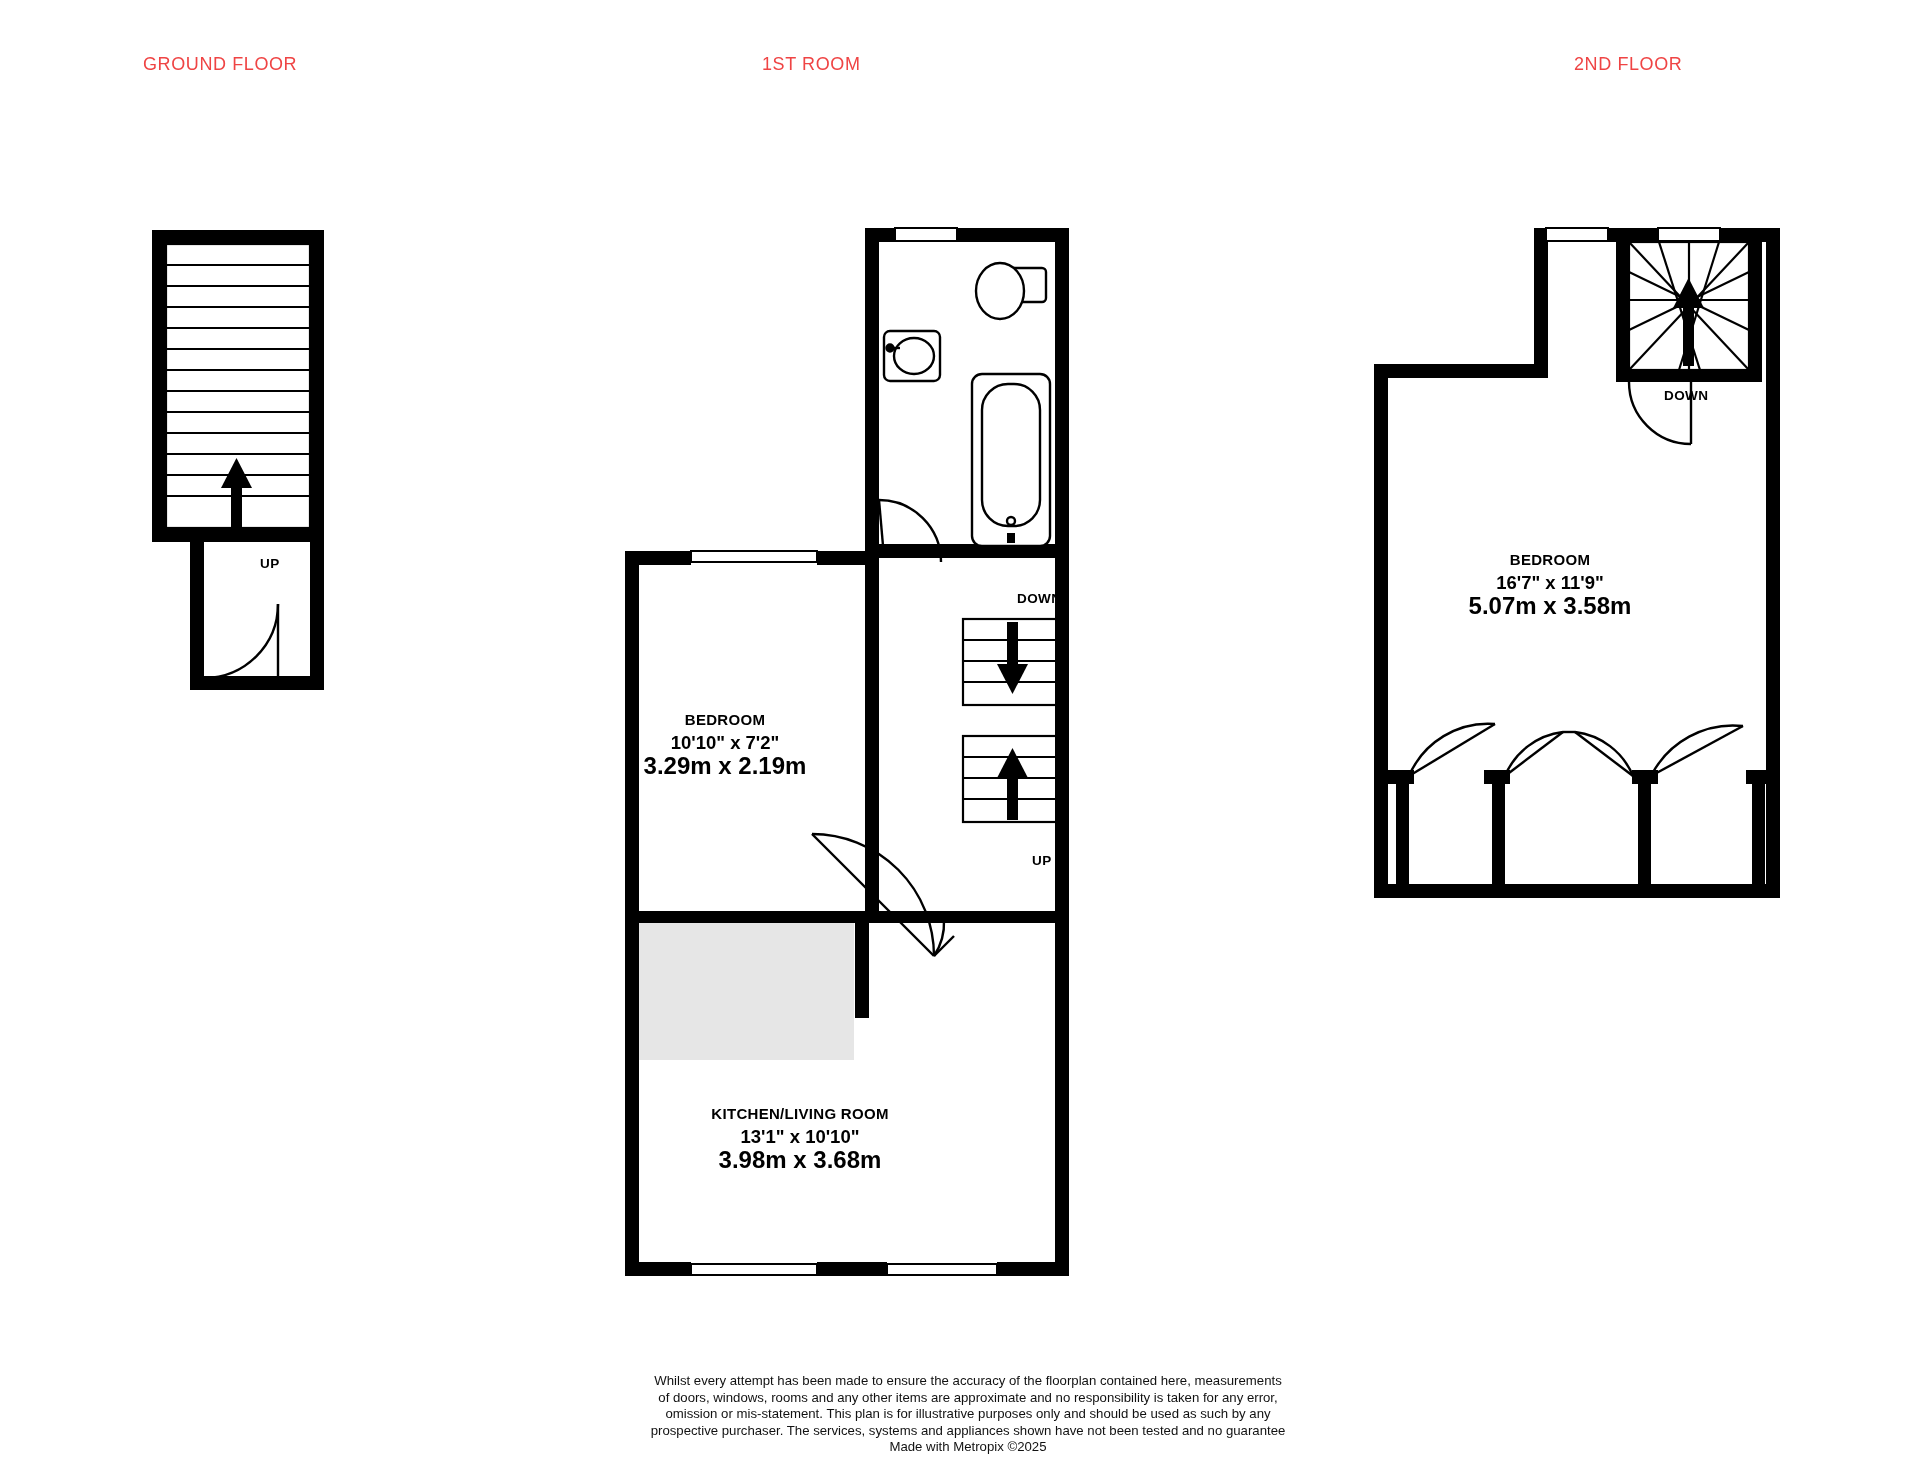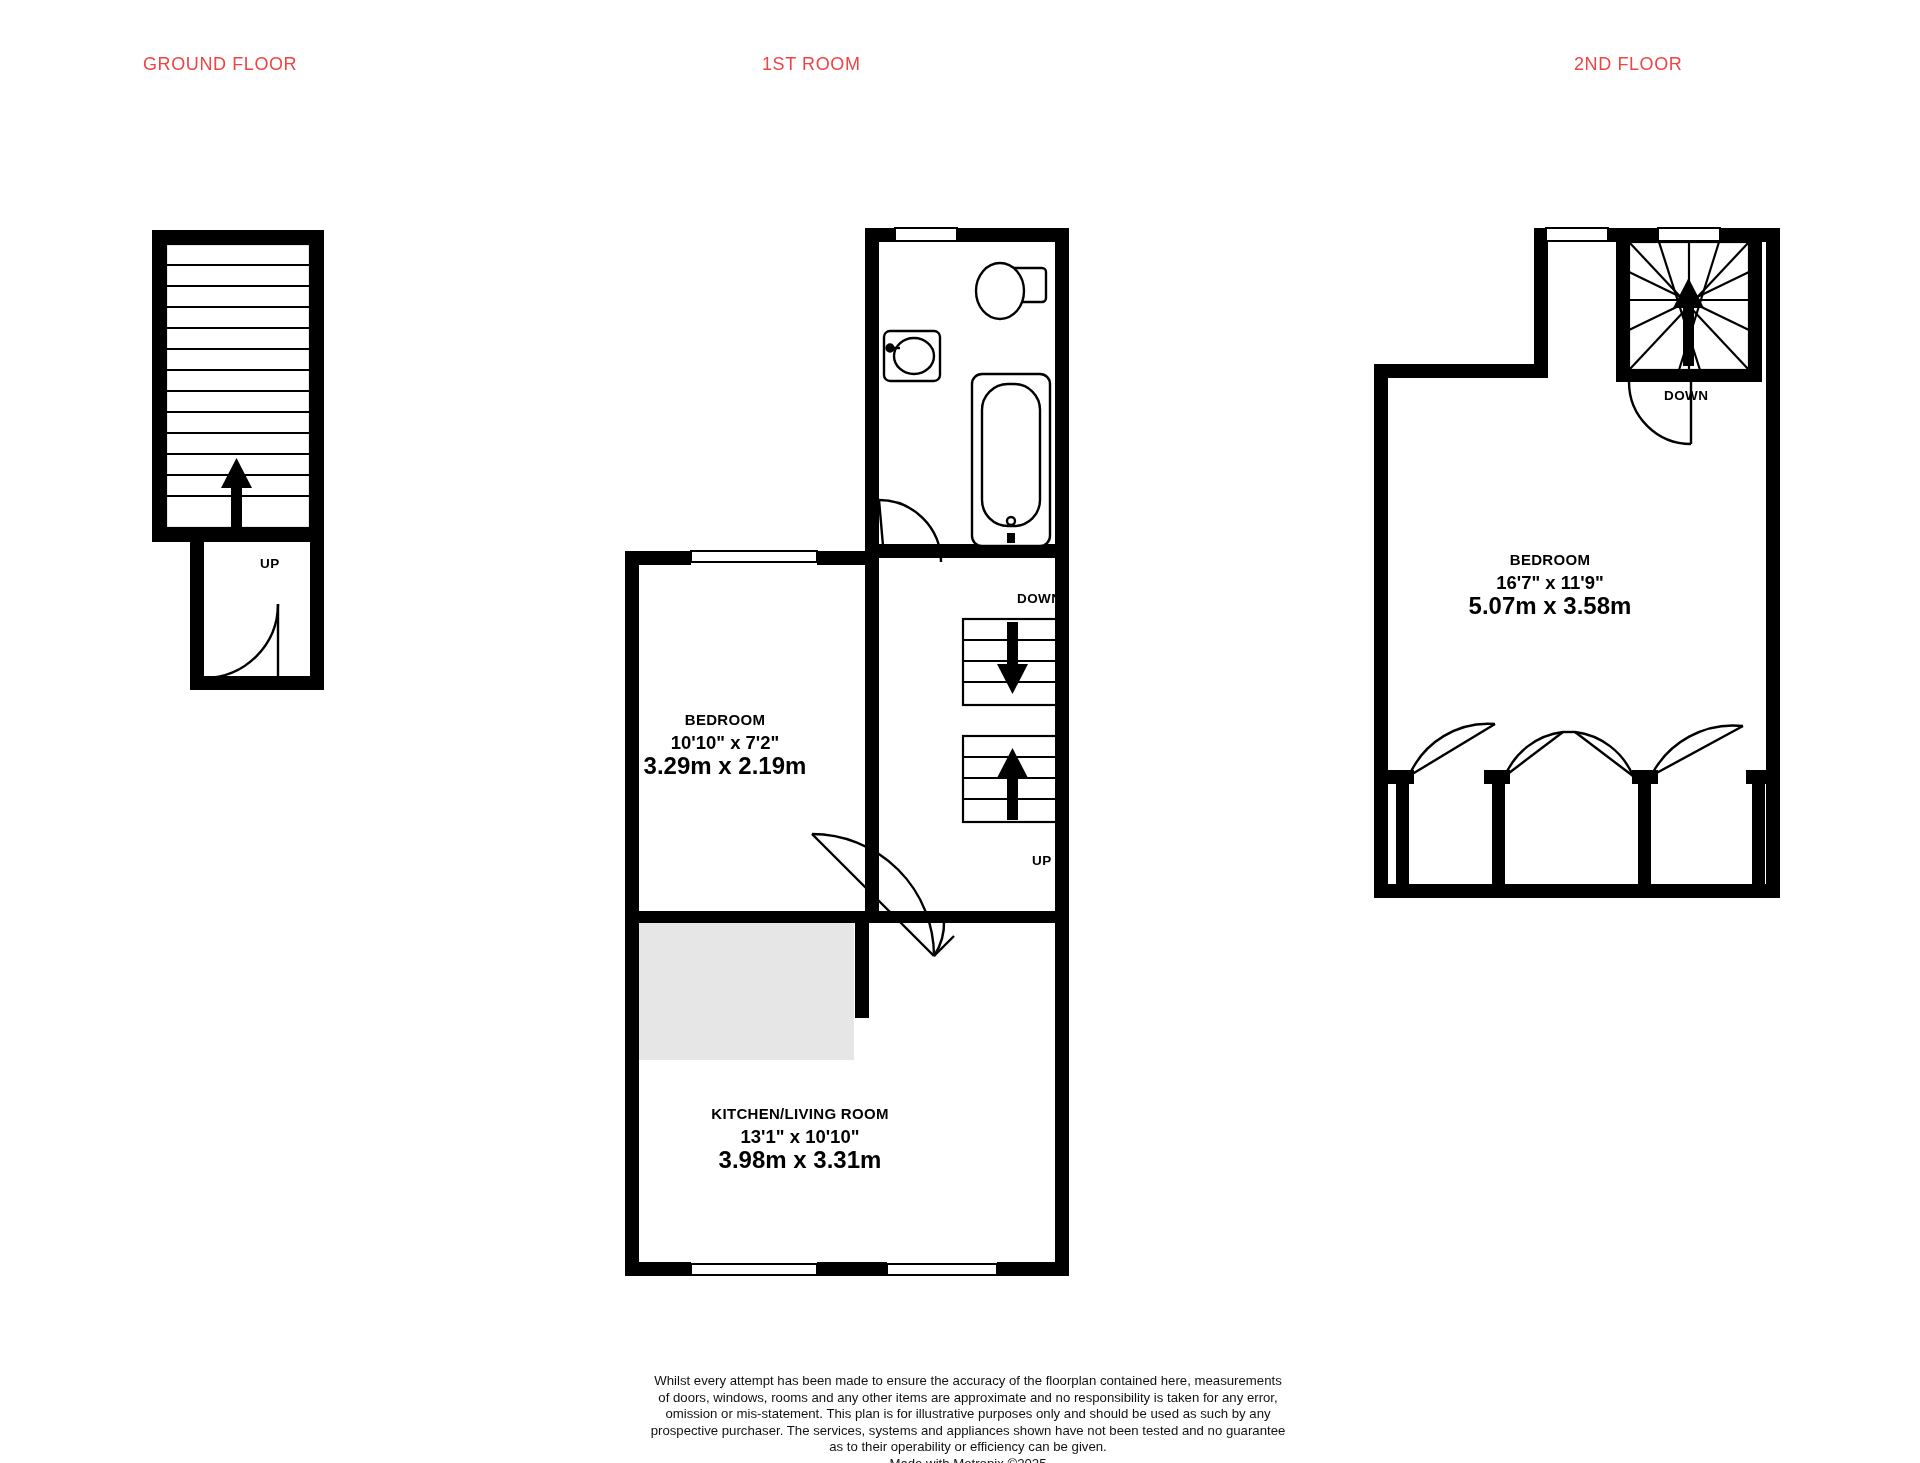--- a/index.html
+++ b/index.html
@@ -304,34 +304,33 @@
 
 <div class="room-label" id="label-bedroom-first">
   <div class="nm">BEDROOM</div>
   <div class="d1">10'10"  x 7'2"</div>
   <div class="d2">3.29m  x 2.19m</div>
 </div>
 
 <div class="room-label" id="label-kitchen">
   <div class="nm">KITCHEN/LIVING ROOM</div>
   <div class="d1">13'1"  x 10'10"</div>
-  <div class="d2">3.98m  x 3.31m</div>
+  <div class="d2">3.98m  x 3.68m</div>
 </div>
 
 <div class="room-label" id="label-bedroom-second">
   <div class="nm">BEDROOM</div>
   <div class="d1">16'7"  x 11'9"</div>
   <div class="d2">5.07m  x 3.58m</div>
 </div>
 
 <div class="stair-word" id="word-up-ground">UP</div>
 <div class="stair-word" id="word-down-first">DOWN</div>
 <div class="stair-word" id="word-up-first">UP</div>
 <div class="stair-word" id="word-down-second">DOWN</div>
 
 <div class="disclaimer">
   <div>Whilst every attempt has been made to ensure the accuracy of the floorplan contained here, measurements</div>
   <div>of doors, windows, rooms and any other items are approximate and no responsibility is taken for any error,</div>
   <div>omission or mis-statement. This plan is for illustrative purposes only and should be used as such by any</div>
   <div>prospective purchaser. The services, systems and appliances shown have not been tested and no guarantee</div>
-  <div>as to their operability or efficiency can be given.</div>
   <div>Made with Metropix ©2025</div>
 </div>
 
 </body></html>

